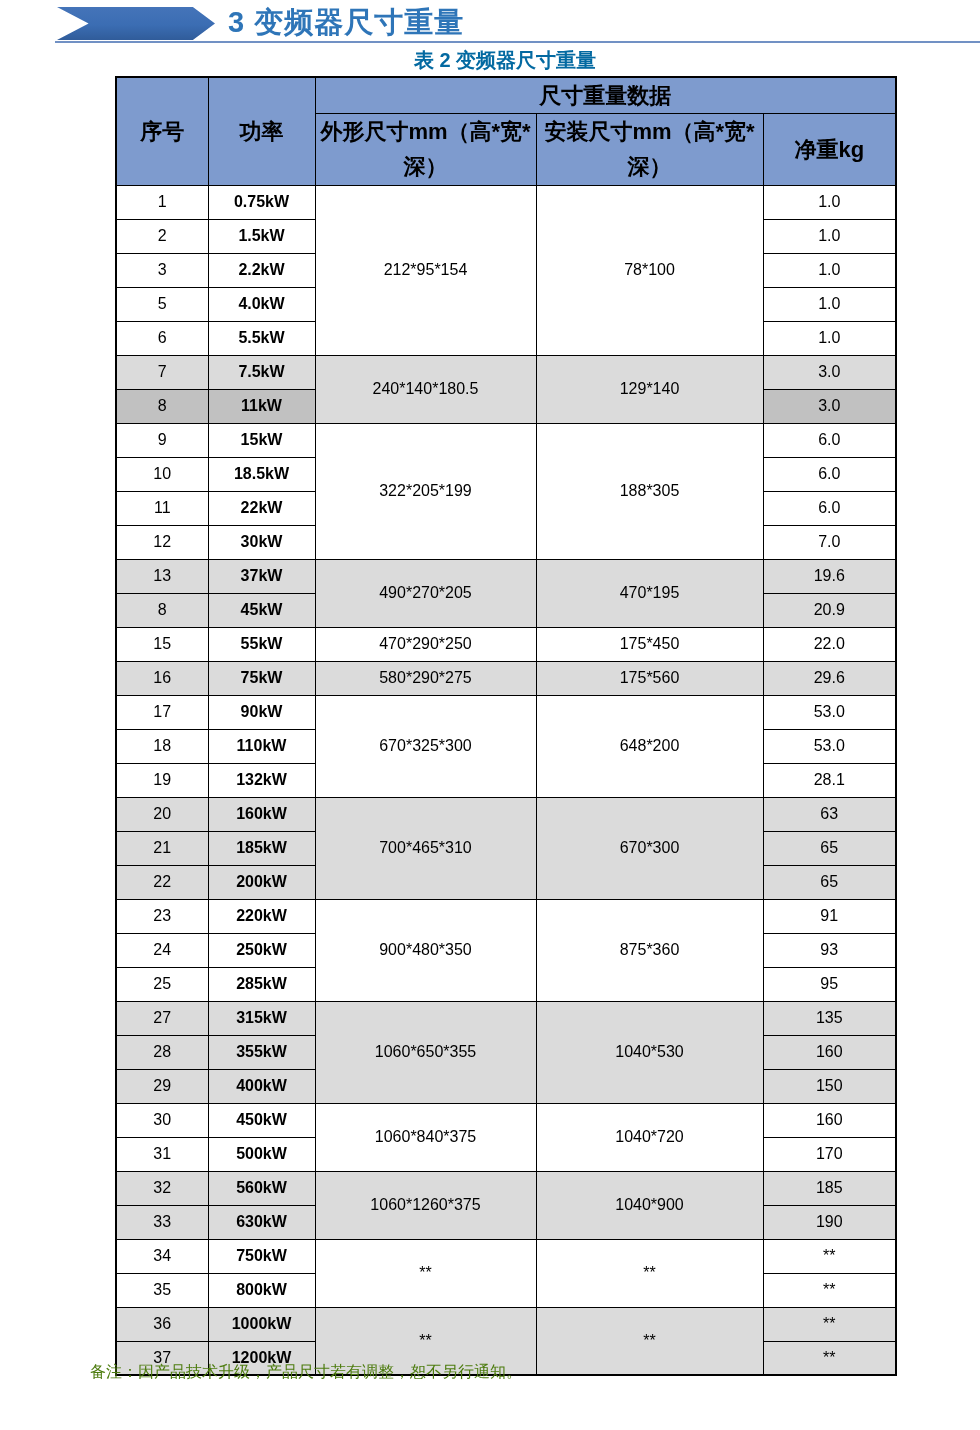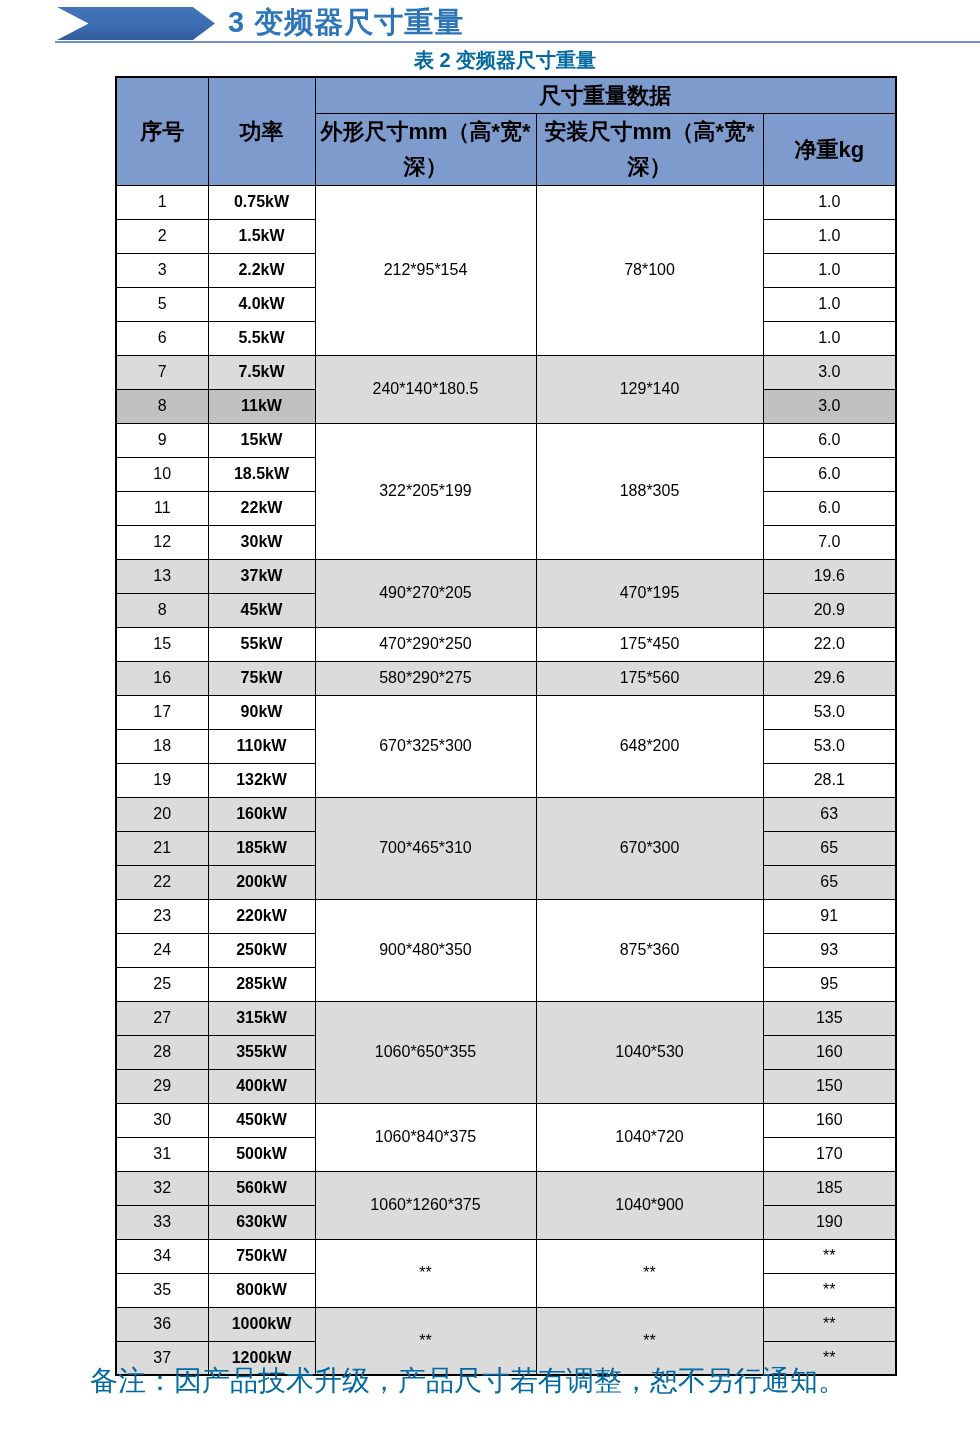--- a/index.html
+++ b/index.html
@@ -62,21 +62,21 @@
   }
   table.dim-table thead tr.hrow1 th{height:29px;}
   table.dim-table thead tr.hrow2 th{height:65px;margin-top:18px;}
   table.dim-table tbody td{height:34px;}
   td.power{text-align:right;padding-right:9px;font-weight:bold;}
   td.shade-gray{background:var(--row-gray);}
   td.shade-dark{background:var(--row-gray-dark);}
   
   .note{
     position:absolute;left:90px;top:1362px;
-    font-size:28px;color:#0369a1;white-space:nowrap;
+    font-size:16px;color:#4d7c0f;white-space:nowrap;
   }
 </style>
 </head>
 <body>
 
 <div>
 
   <div class="banner-arrow"></div>
   <div class="section-title">3 变频器尺寸重量</div>
   <div class="title-rule"></div>

